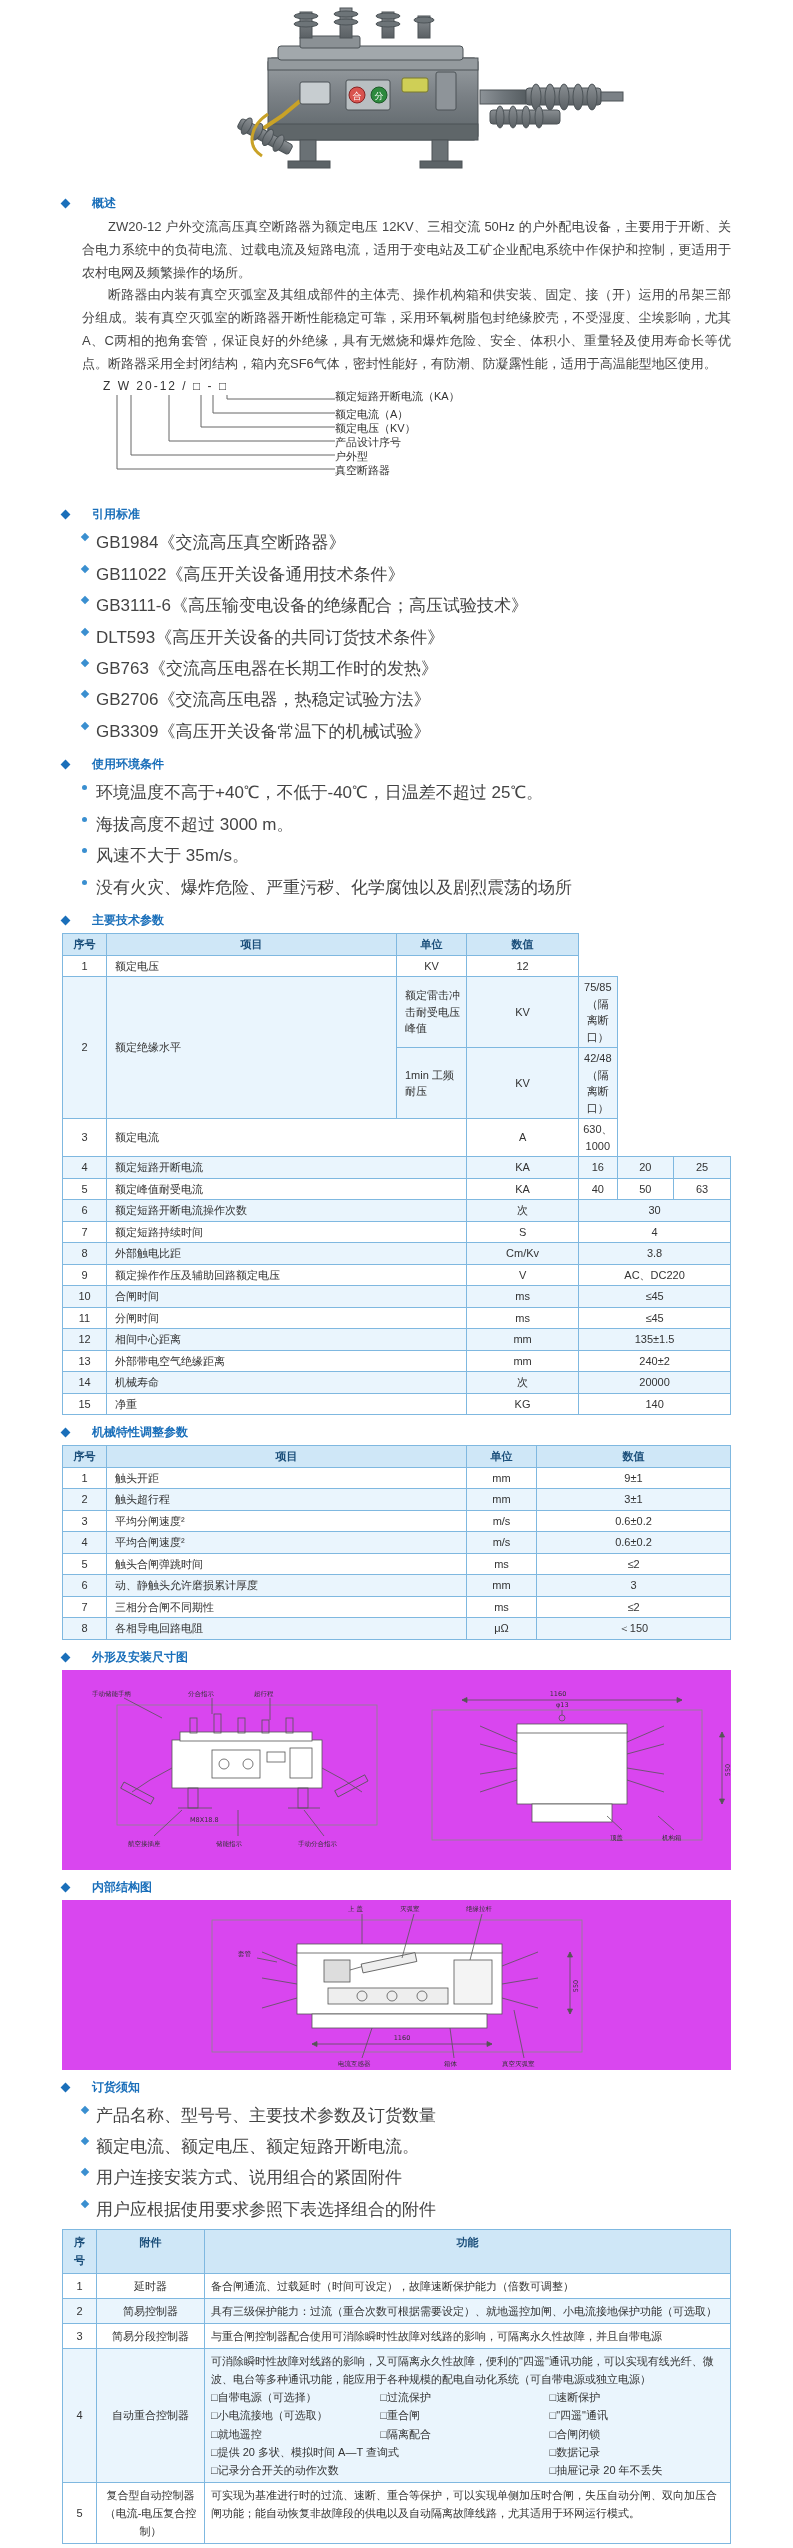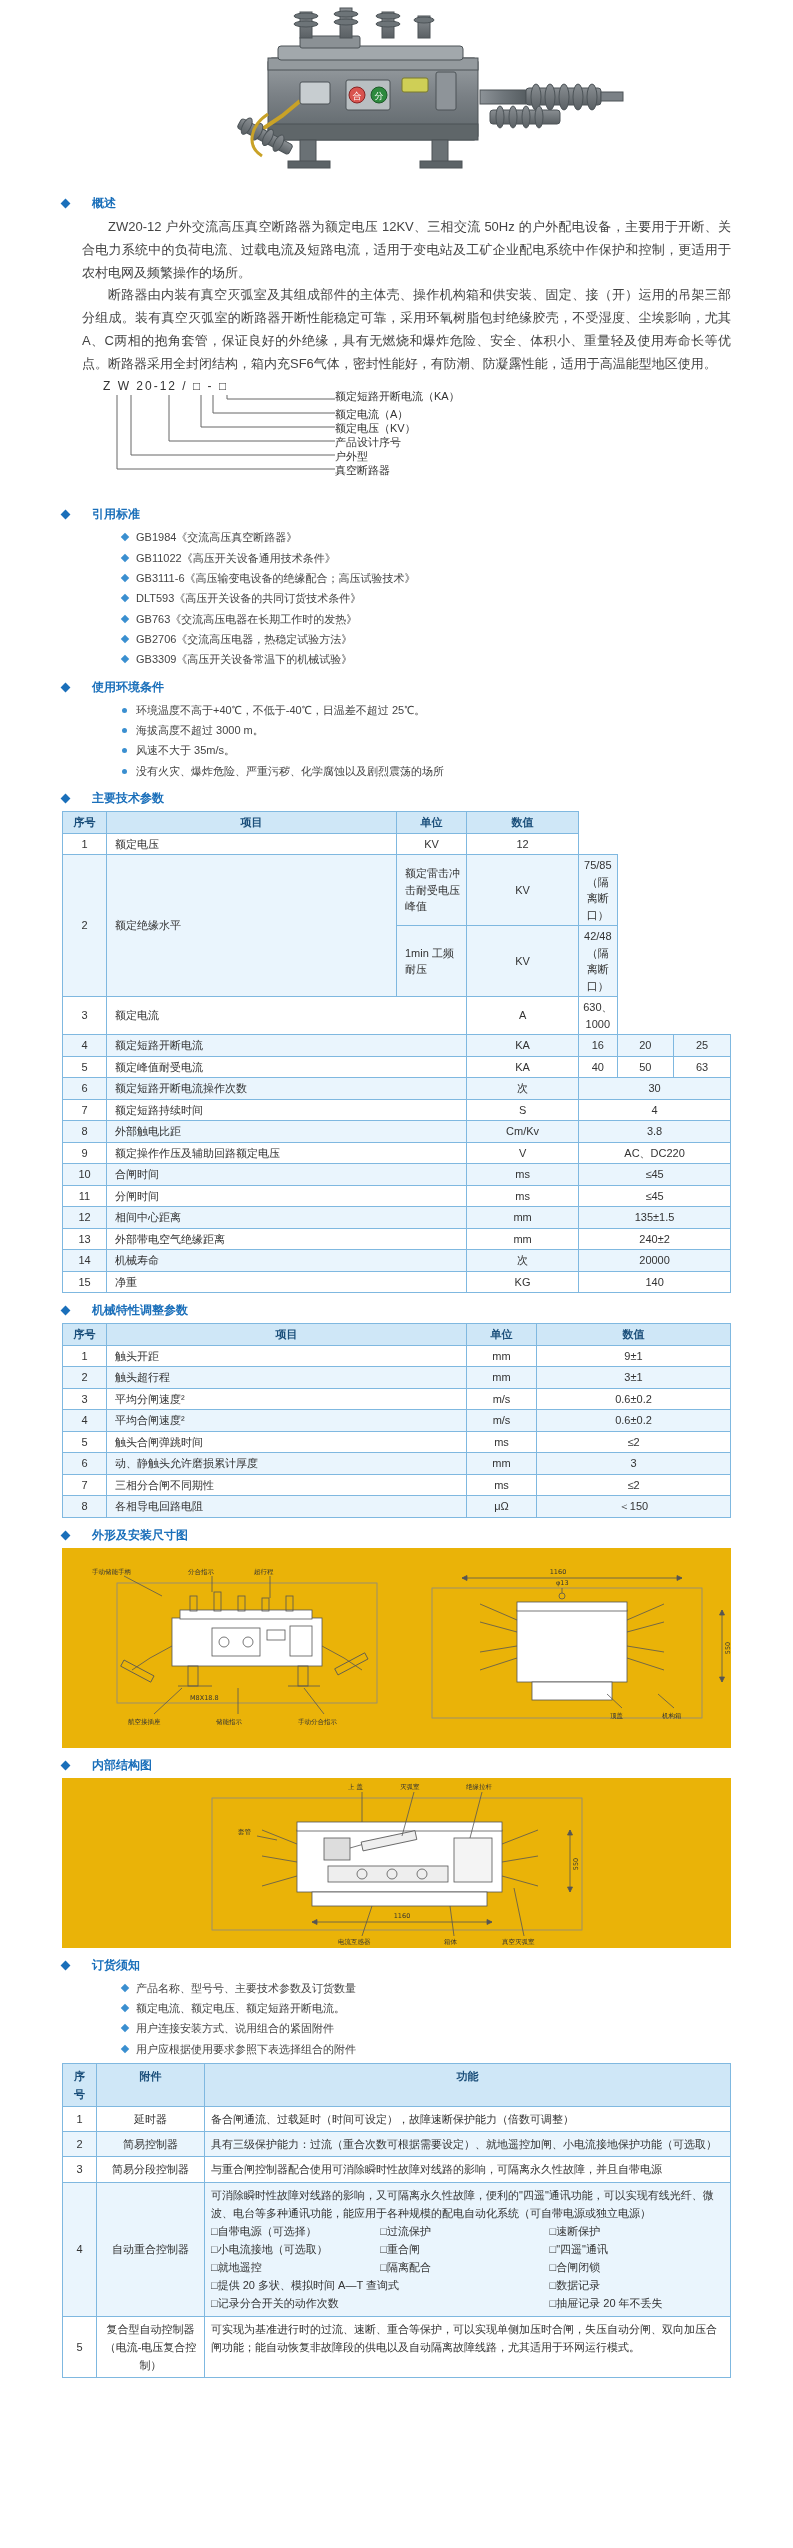--- a/index.html
+++ b/index.html
@@ -62,22 +62,21 @@
   }
   .naming .legend { position: absolute; left: 240px; color: #333; }
   .naming svg { position: absolute; left: 0; top: 0; }
 
   
   ul.bullets { margin: 2px 0 2px 0; padding-left: 96px; list-style: none; }
   ul.bullets li {
     position: relative;
     line-height: 1.85;
     color: #444;
-    font-size: 11px;
-    margin-left: 40px;
+    font-size: 17px;
   }
   ul.bullets li:before {
     content: "";
     position: absolute;
     left: -14px; top: 7px;
     width: 6px; height: 6px;
     background: #3a8fd0;
     transform: rotate(45deg);
   }
   ul.bullets.round li:before {
@@ -127,21 +126,21 @@
   table.acc td.n { text-align: center; width: 34px; vertical-align: middle; }
   table.acc td.nm { width: 108px; text-align: center; vertical-align: middle; }
   table.acc tr.alt td { background: #eaf5fd; }
   .opt-grid { display: flex; flex-wrap: wrap; align-items: flex-end; }
   .opt-grid span { width: 33%; white-space: nowrap; }
 
   
   .drawing {
     margin: 4px 0 4px 62px;
     width: 669px;
-    background: #eab308;
+    background: #d946ef;
     position: relative;
   }
   .drawing svg { display: block; }
 </style>
 </head>
 <body>
 
 <div class="page">
 
   <div class="hero">

